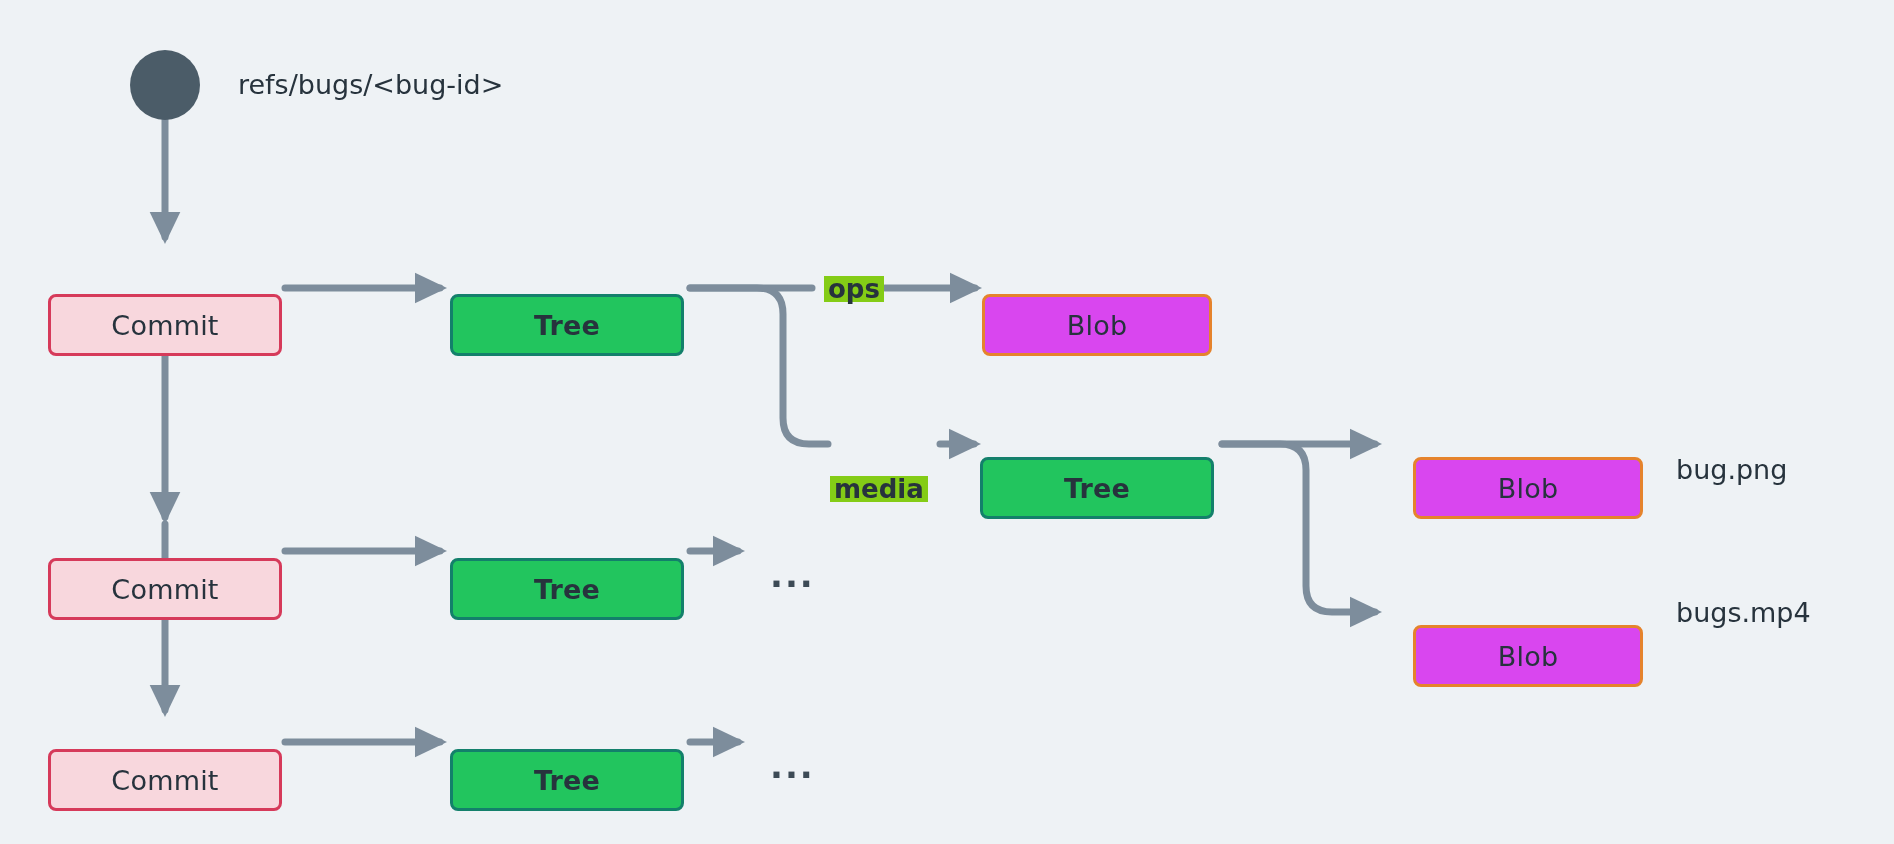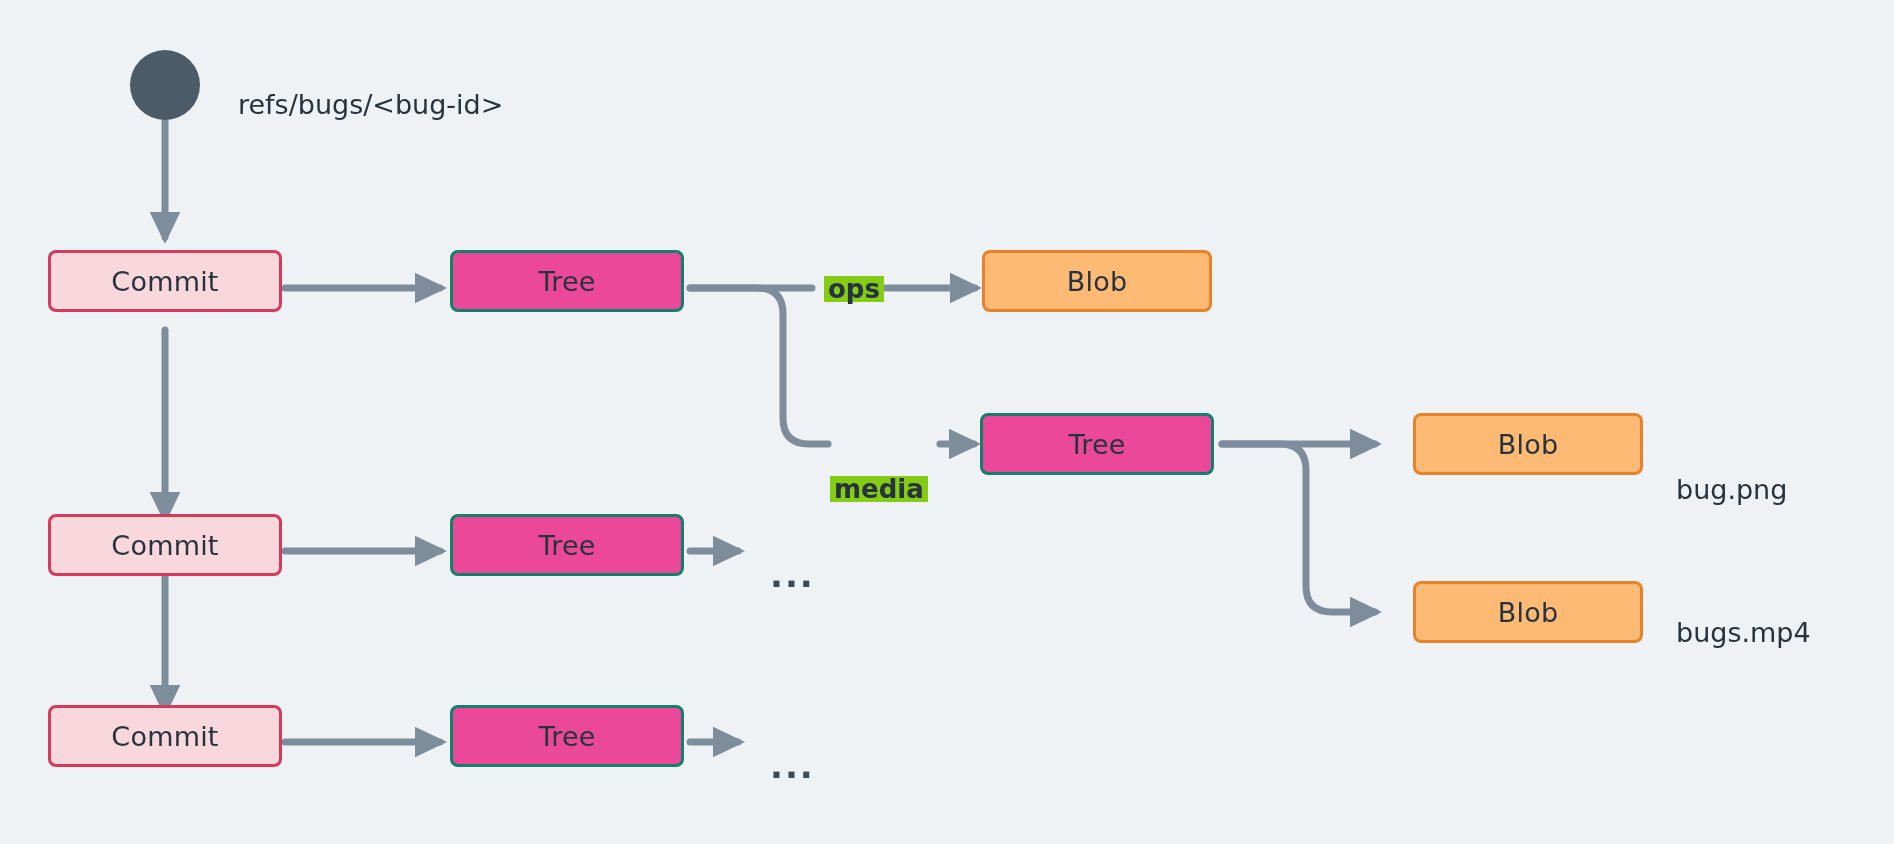--- a/index.html
+++ b/index.html
@@ -30,45 +30,46 @@
     display: flex;
     align-items: center;
     justify-content: center;
     border-radius: 8px;
     border-width: 3px;
     border-style: solid;
     font-size: 27px;
     letter-spacing: 0.2px;
     color: #27333d;
     white-space: nowrap;
+    margin-top: 44px;
   }
   .node.commit {
     background: #f8d7dd;
     border-color: #d63a5a;
   }
   .node.tree {
-    background: #ec4899;
+    background: #22c55e;
     border-color: #13806b;
+    font-weight: bold;
   }
   .node.blob {
-    background: #fdba74;
+    background: #d946ef;
     border-color: #e5832c;
   }
   .ref-dot {
     position: absolute;
     border-radius: 50%;
     background: #4b5c68;
   }
   .plain-label {
     position: absolute;
     font-size: 27px;
     color: #27333d;
     white-space: nowrap;
     line-height: 1;
-    margin-top: 20px;
   }
   .edge-label {
     position: absolute;
     font-size: 26px;
     color: #27333d;
     white-space: nowrap;
     line-height: 1;
     background: #84cc16;
     padding: 0 4px;
     font-weight: bold;

